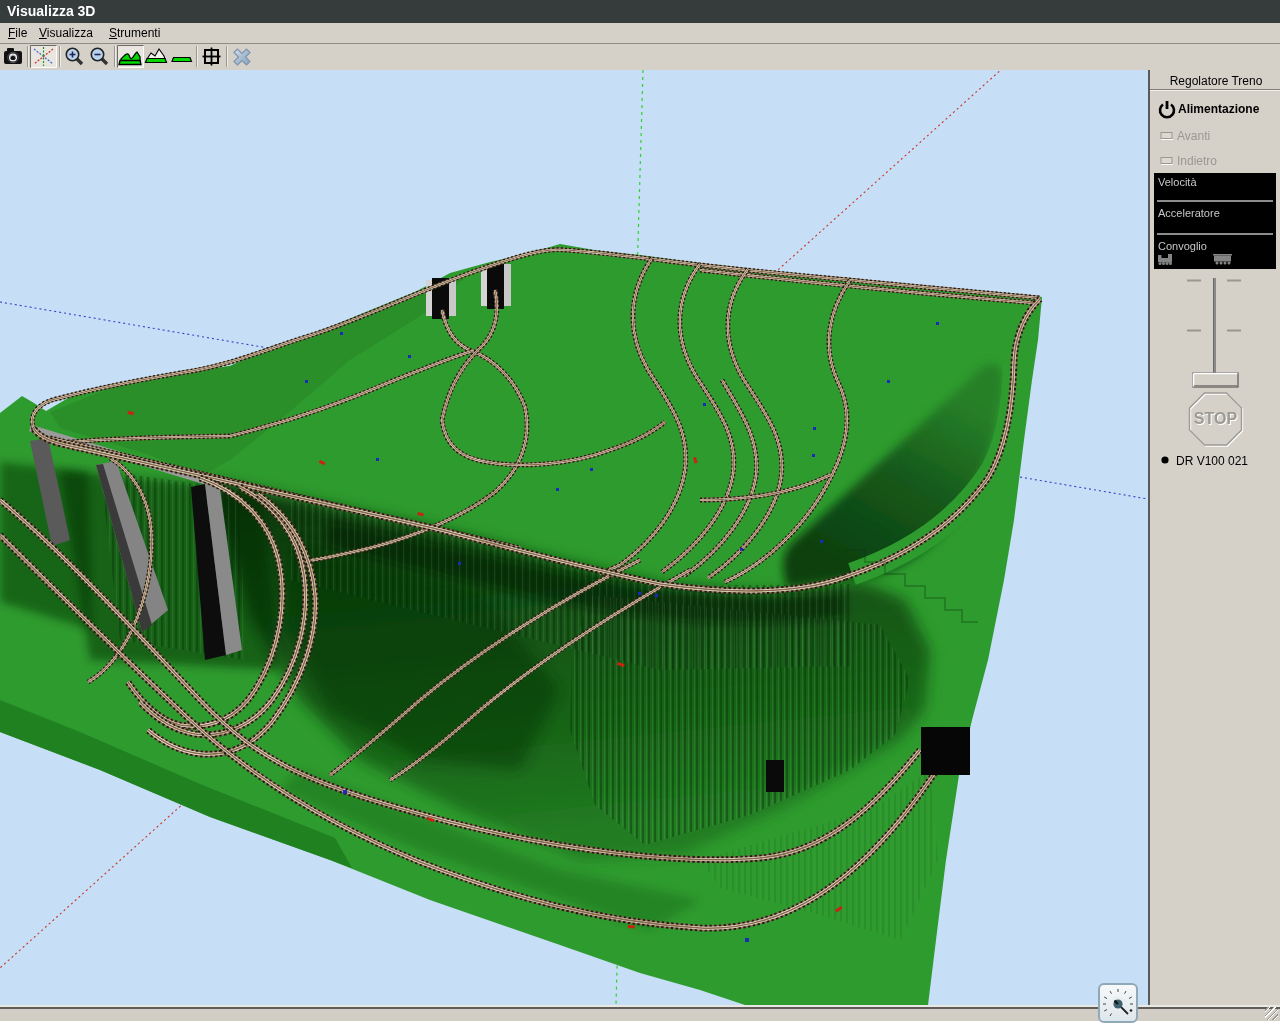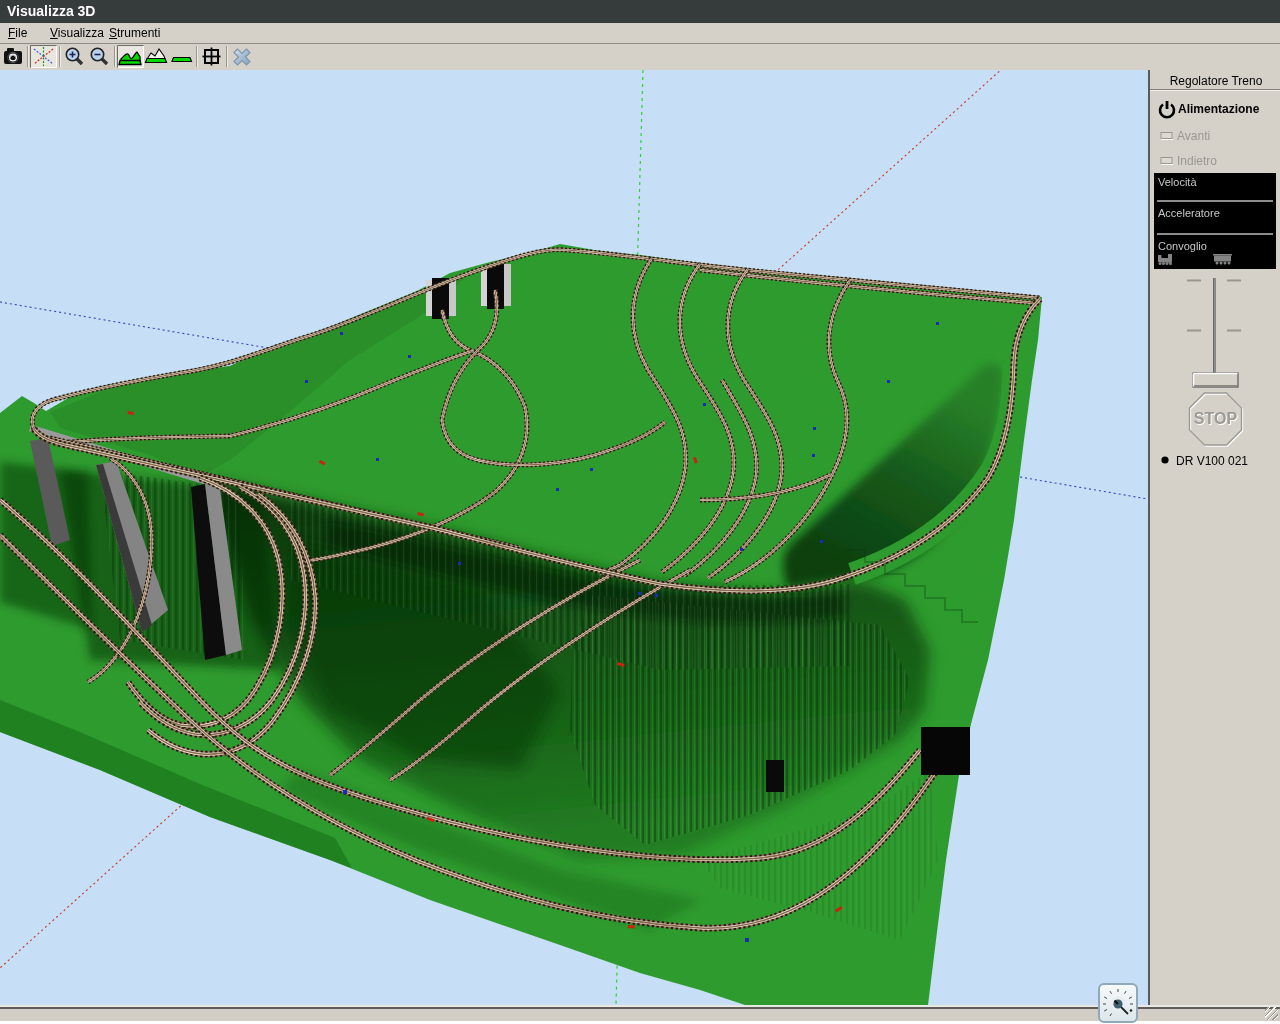--- a/index.html
+++ b/index.html
@@ -19,21 +19,21 @@
 #grip{position:absolute;right:2px;bottom:1px;width:13px;height:13px;
   background:repeating-linear-gradient(135deg,transparent 0,transparent 2px,#9a978f 2px,#9a978f 3px,#fff 3px,#fff 4px);}
 #dial{position:absolute;left:1098px;top:983px;width:40px;height:40px;z-index:5;}
 </style></head>
 <body>
 <div id="titlebar">
     <span>Visualizza 3D</span>
   </div>
 <div id="menubar">
   <span style="left:8px"><u>F</u>ile</span>
-  <span style="left:50px"><u>V</u>isualizza</span>
+  <span style="left:39px"><u>V</u>isualizza</span>
   <span style="left:109px"><u>S</u>trumenti</span>
 </div>
 <div id="toolbar">
 <svg width="1280" height="26">
 
   <g transform="translate(4,3)">
     <rect x="0" y="4" width="18" height="13" rx="2" fill="#111"></rect>
     <rect x="3" y="1" width="7" height="4" rx="1" fill="#111"></rect>
     <circle cx="9" cy="10.5" r="5.2" fill="#111" stroke="#555" stroke-width="1"></circle>
     <circle cx="9" cy="10.5" r="3.4" fill="none" stroke="#fff" stroke-width="1.2"></circle>

